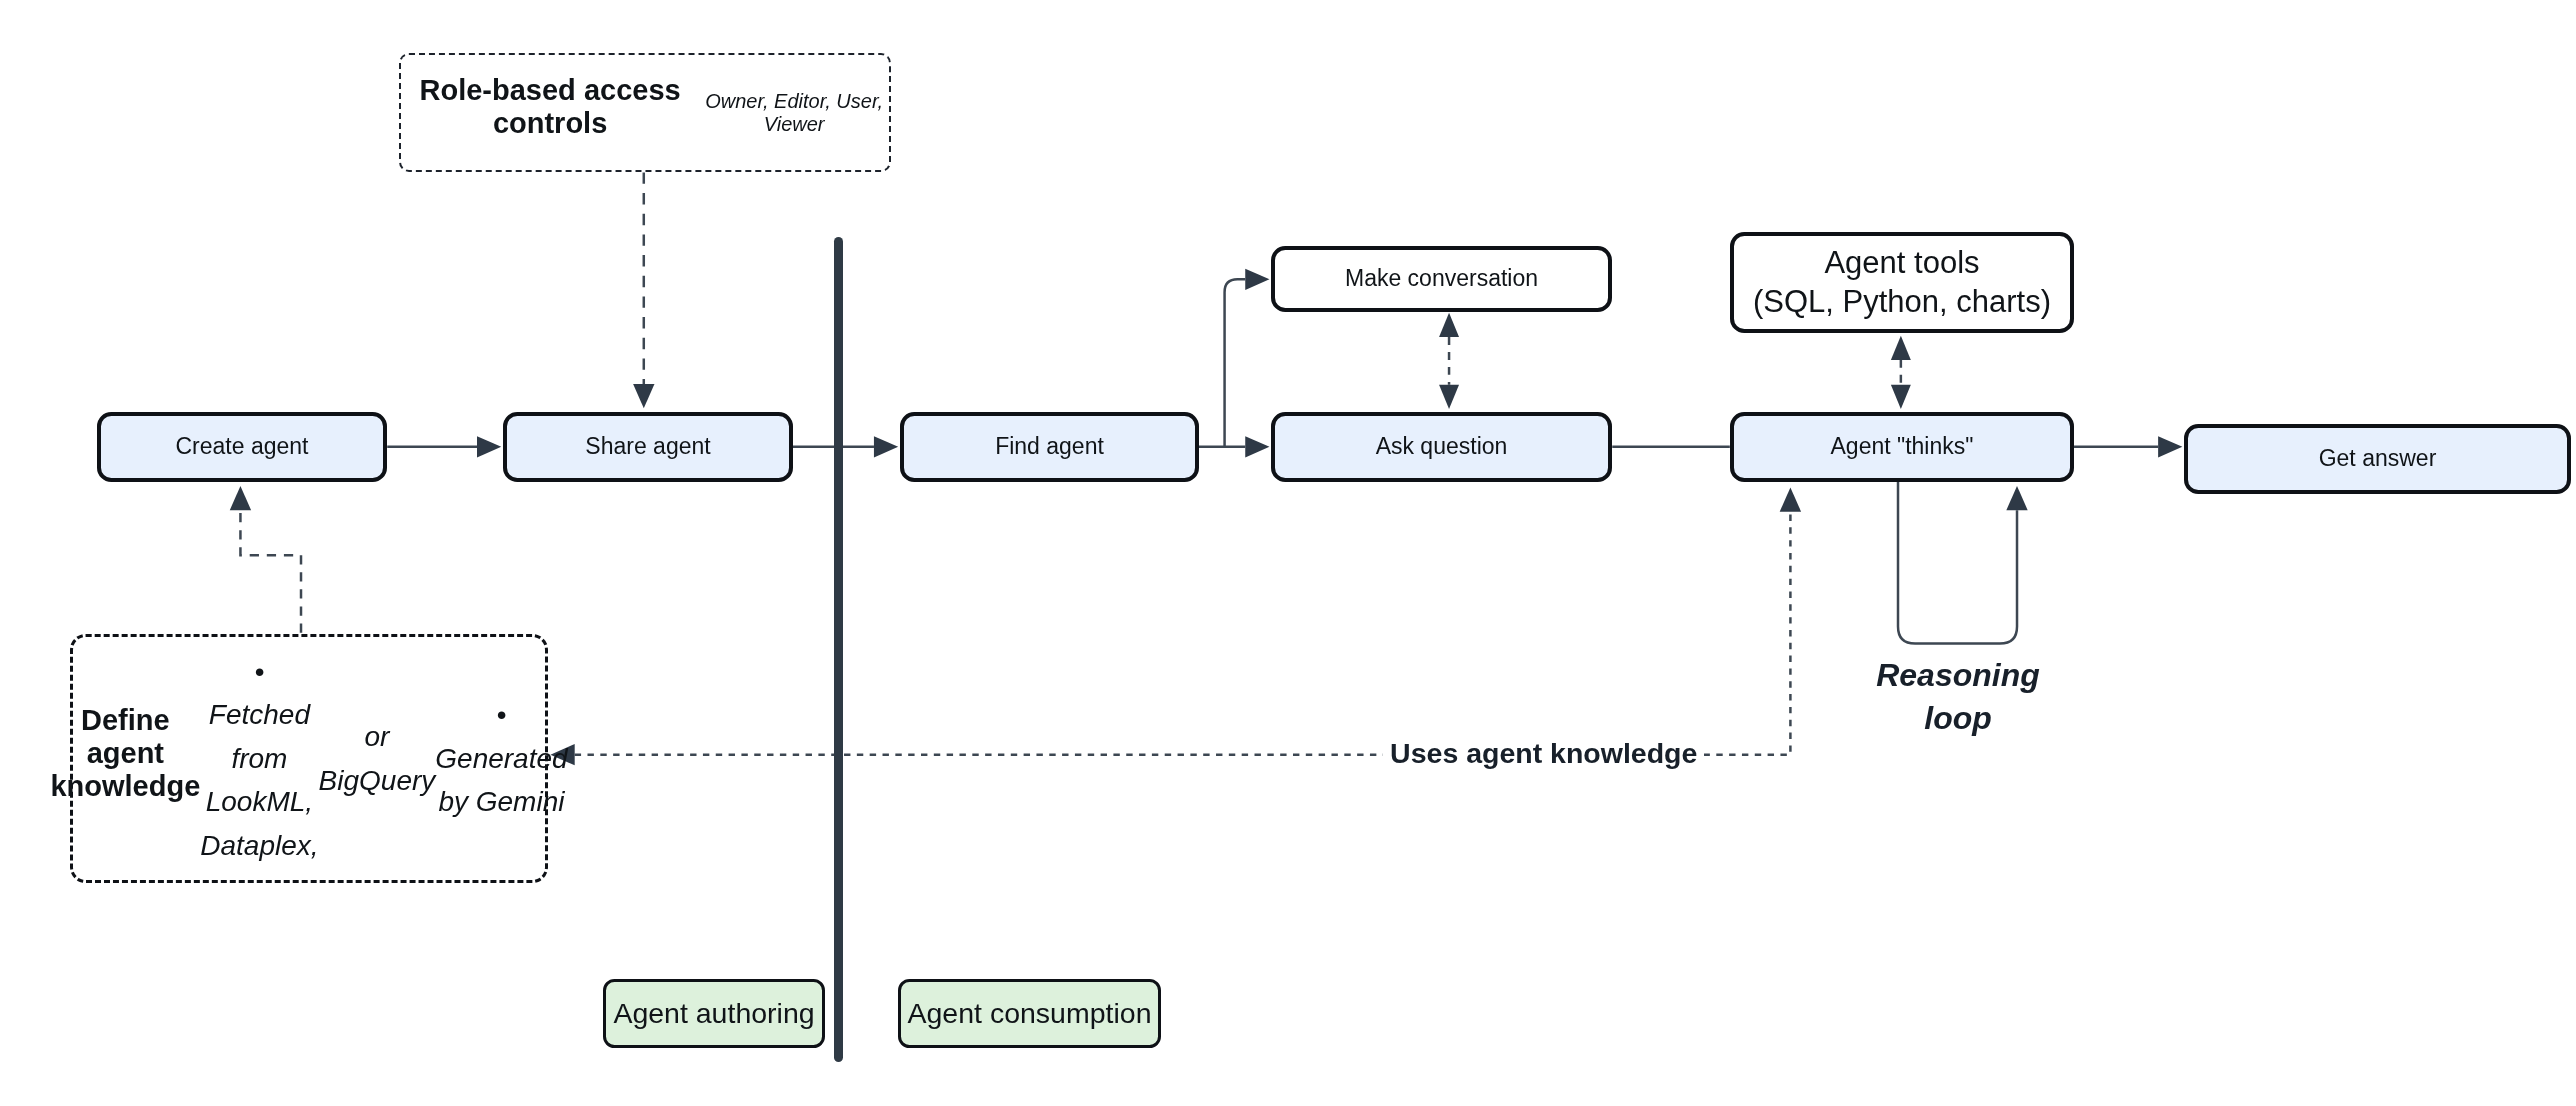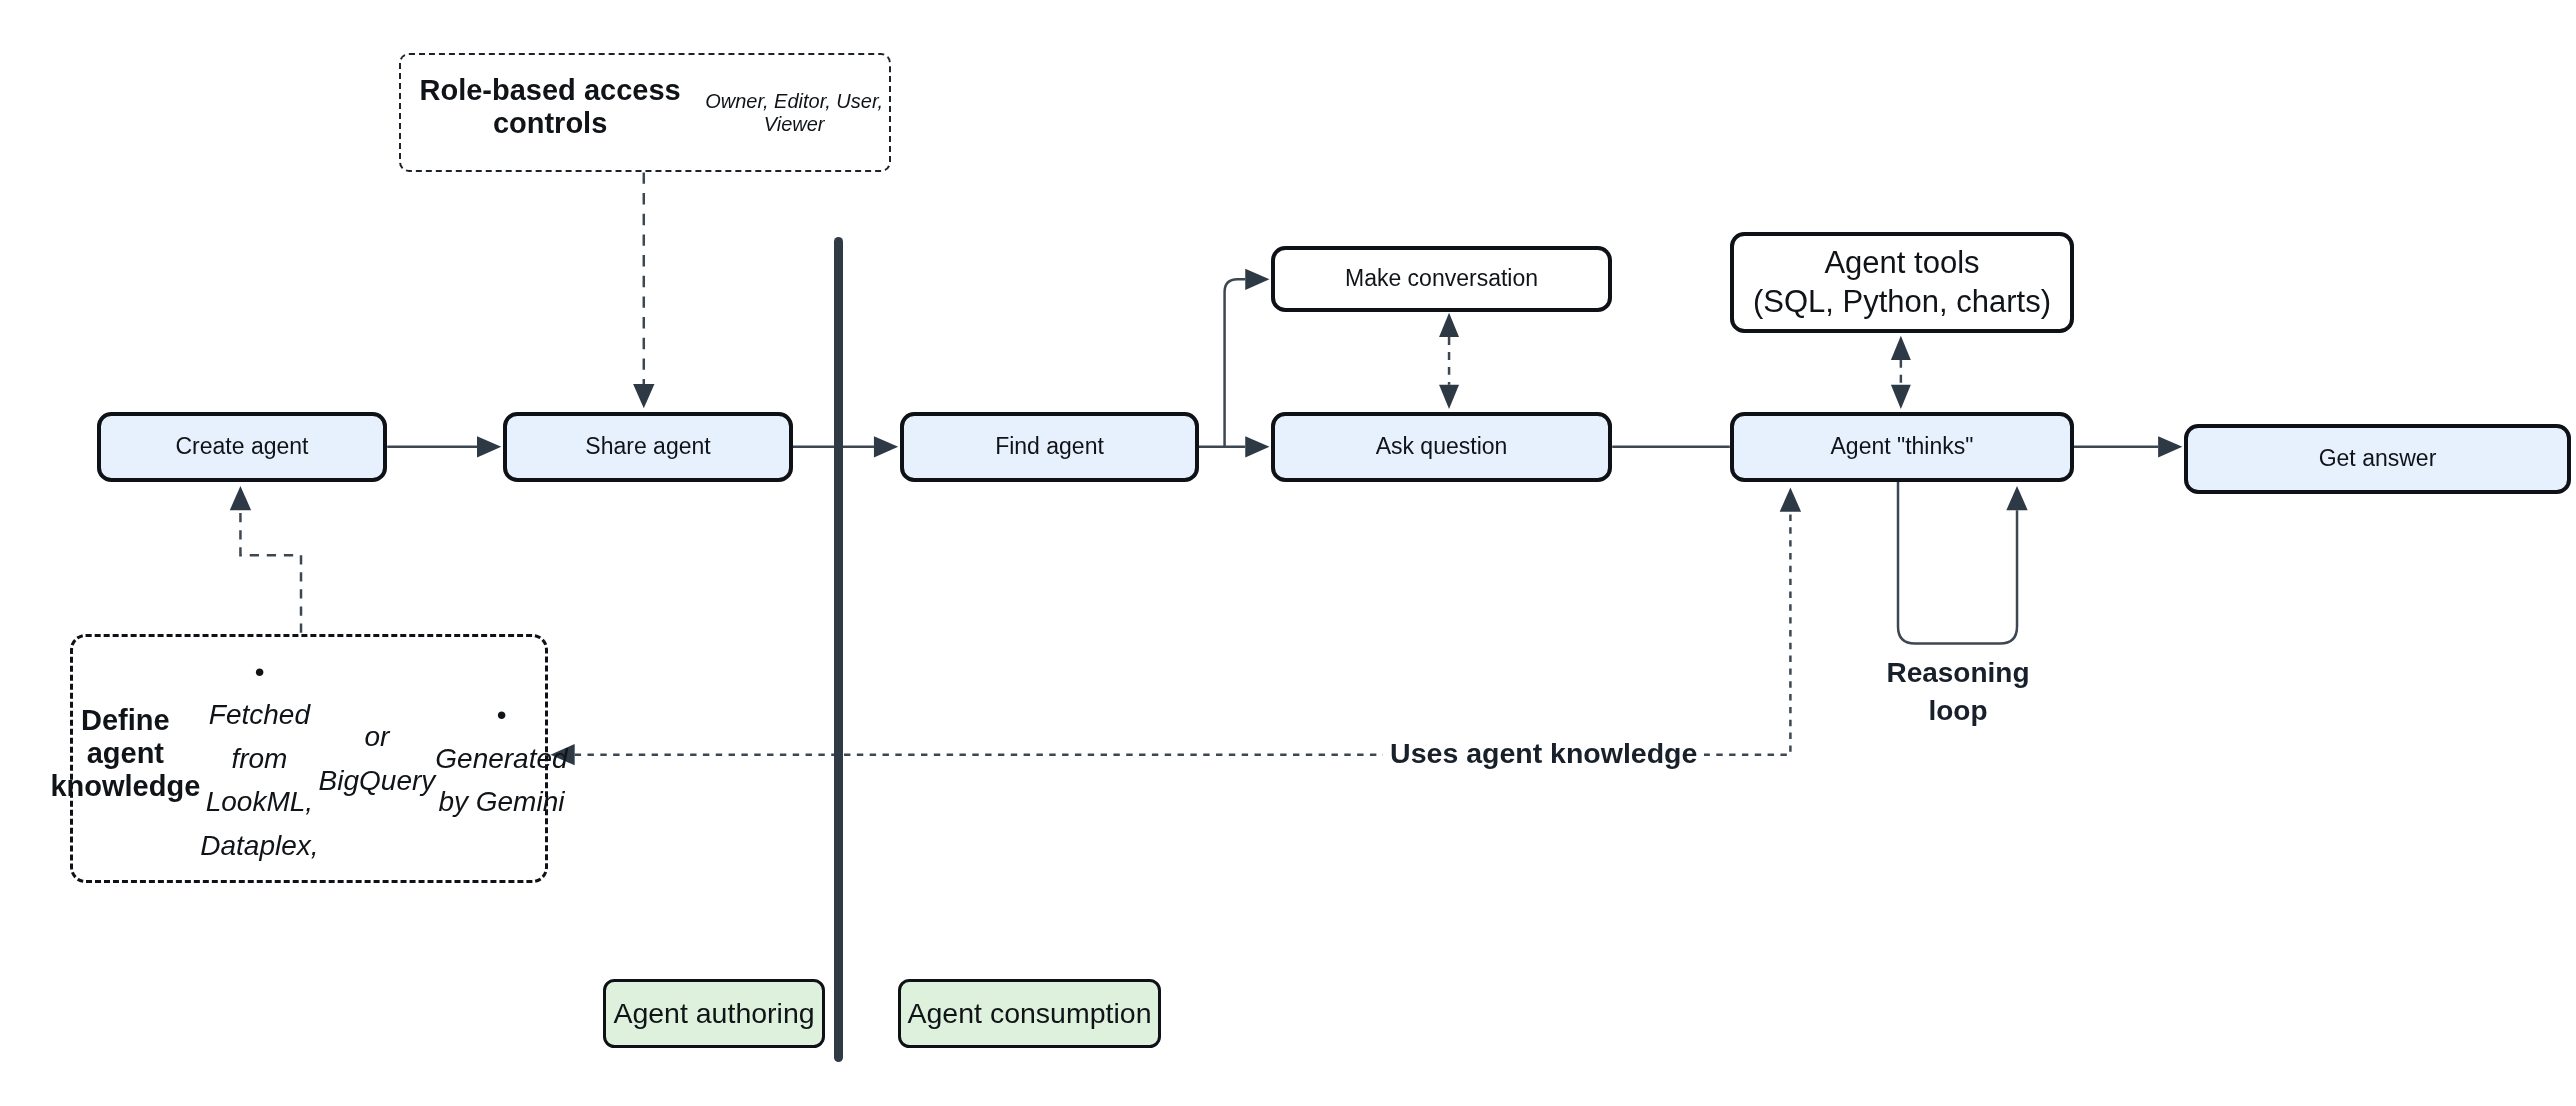--- a/index.html
+++ b/index.html
@@ -17,21 +17,21 @@
              text-align:center;}
   .rbac{border:2.9px dashed #1c222b;border-radius:10px;}
   .rbac .t{font-weight:bold;font-size:29px;margin-bottom:11.4px;}
   .rbac .s{font-style:italic;font-size:20px;}
   .knowledge{border:3.6px dashed #0e1116;border-radius:15.7px;}
   .knowledge .t{font-weight:bold;font-size:29px;margin-bottom:10px;}
   .knowledge .b{font-style:italic;font-size:28px;line-height:1.55;}
   .divider{position:absolute;z-index:3;background:#2f3a45;border-radius:5px;}
   .floatlabel{position:absolute;z-index:2;font-weight:bold;text-align:center;color:#18202a;}
   .uses{font-size:28.5px;background:#ffffff;padding:1.4px 7.1px;}
-  .loop{font-size:28px;line-height:1.35;}
+  .loop{font-size:32px;line-height:1.35;font-style:italic;}
   .twoline{line-height:1.25;}
 </style>
 </head>
 <body>
 
 <svg class="connectors" width="2576" height="1106" viewBox="0 0 3614 1552">
   <g stroke="#3d4752" stroke-width="3.5" fill="none">
 
     <path d="M543,627 H669"></path>
 

